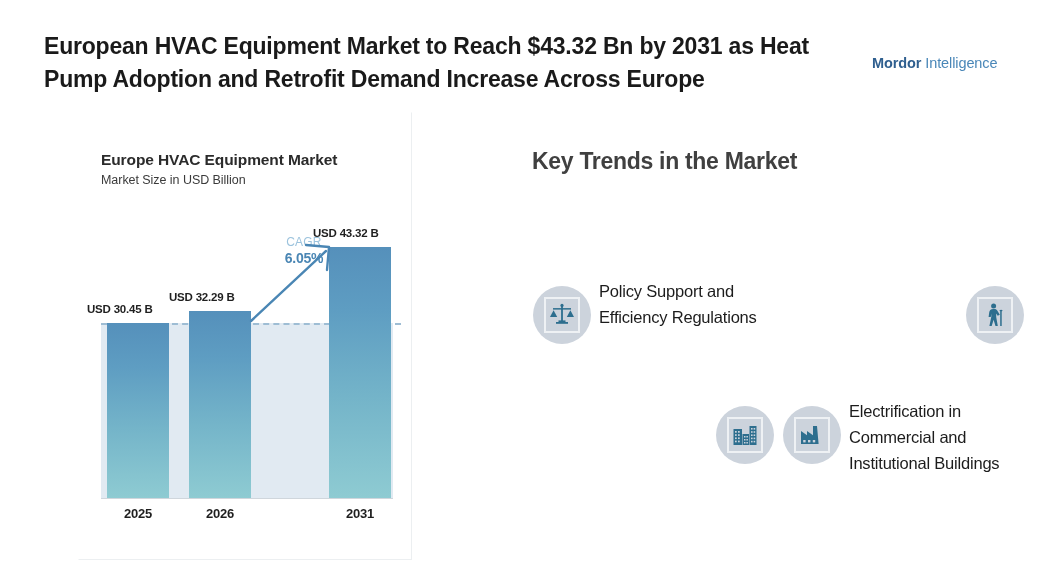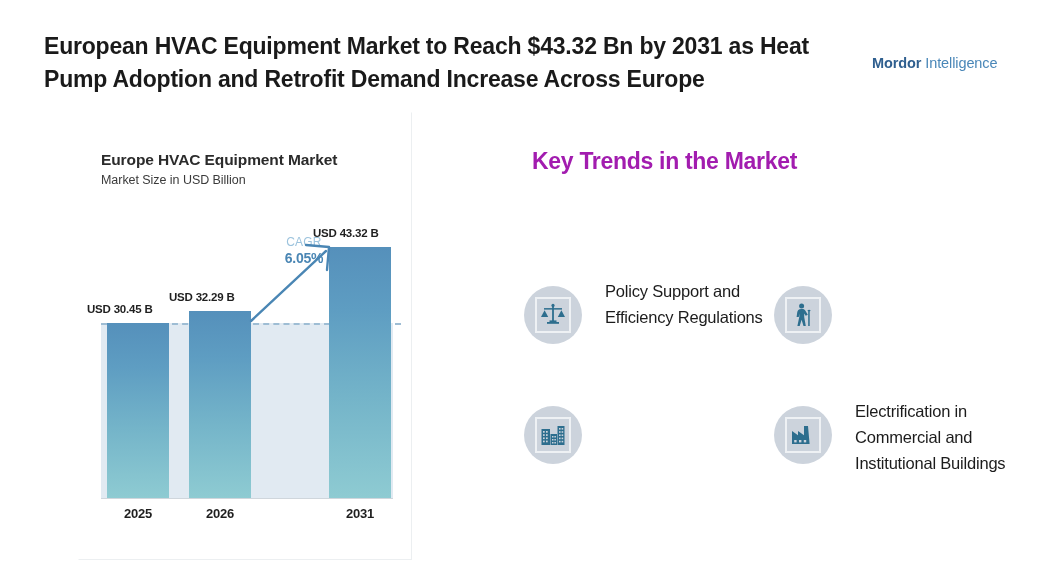--- a/index.html
+++ b/index.html
@@ -186,38 +186,39 @@
   .source-text { font-size: 12.5px; color: #5a5a5a; letter-spacing: -0.1px; }
   .source-mark { width: 30px; height: 16px; display: block; }
 
   
   .trends-title {
     position: absolute;
     left: 532px;
     top: 148px;
     font-size: 23px;
     font-weight: bold;
-    color: #a21caf;
+    color: #404040;
     letter-spacing: -0.3px;
   }
 
   .trends-grid {
     position: absolute;
     left: 524px;
     top: 275px;
     width: 500px;
     display: grid;
     grid-template-columns: 250px 250px;
     grid-template-rows: 120px auto;
   }
 
   .trend {
     display: flex;
     align-items: flex-start;
-    gap: 23px;
+    gap: 8px;
+    justify-content: flex-end;
   }
 
   .trend-icon {
     flex: 0 0 auto;
     width: 58px;
     height: 58px;
     border-radius: 50%;
     background: #ccd3dc;
     display: flex;
     align-items: center;

